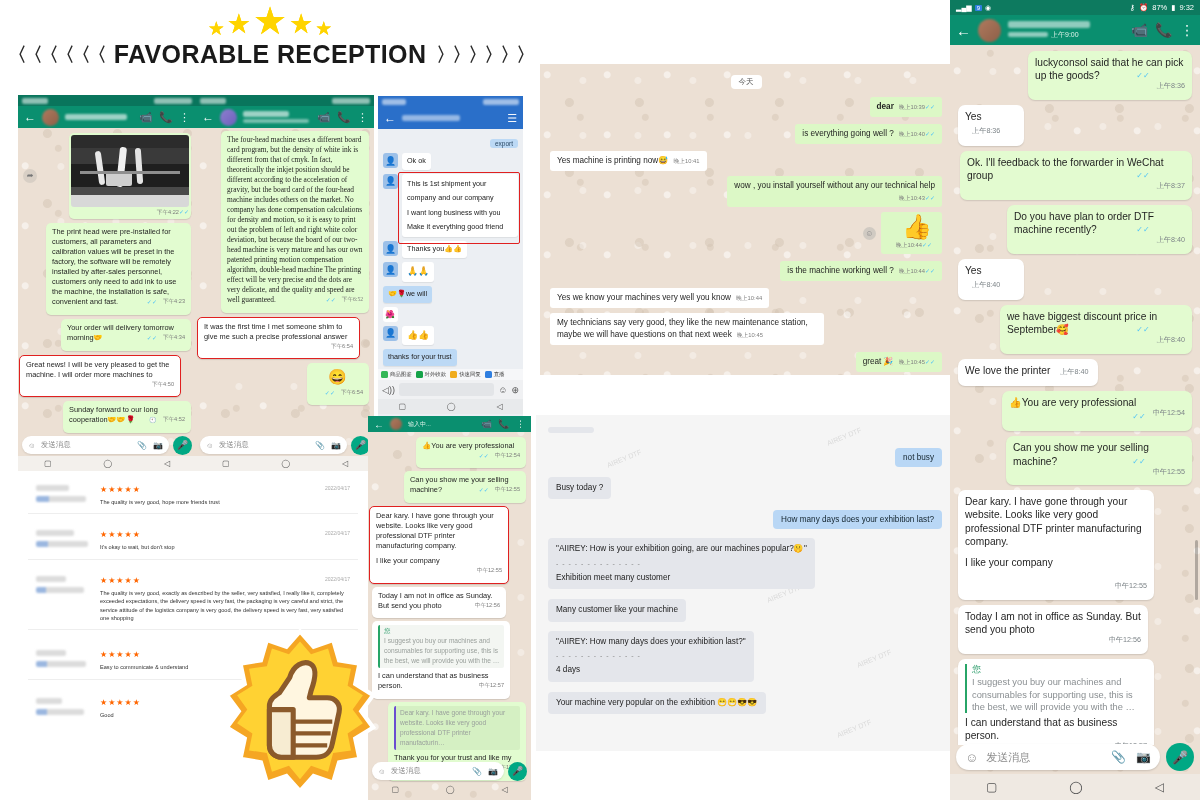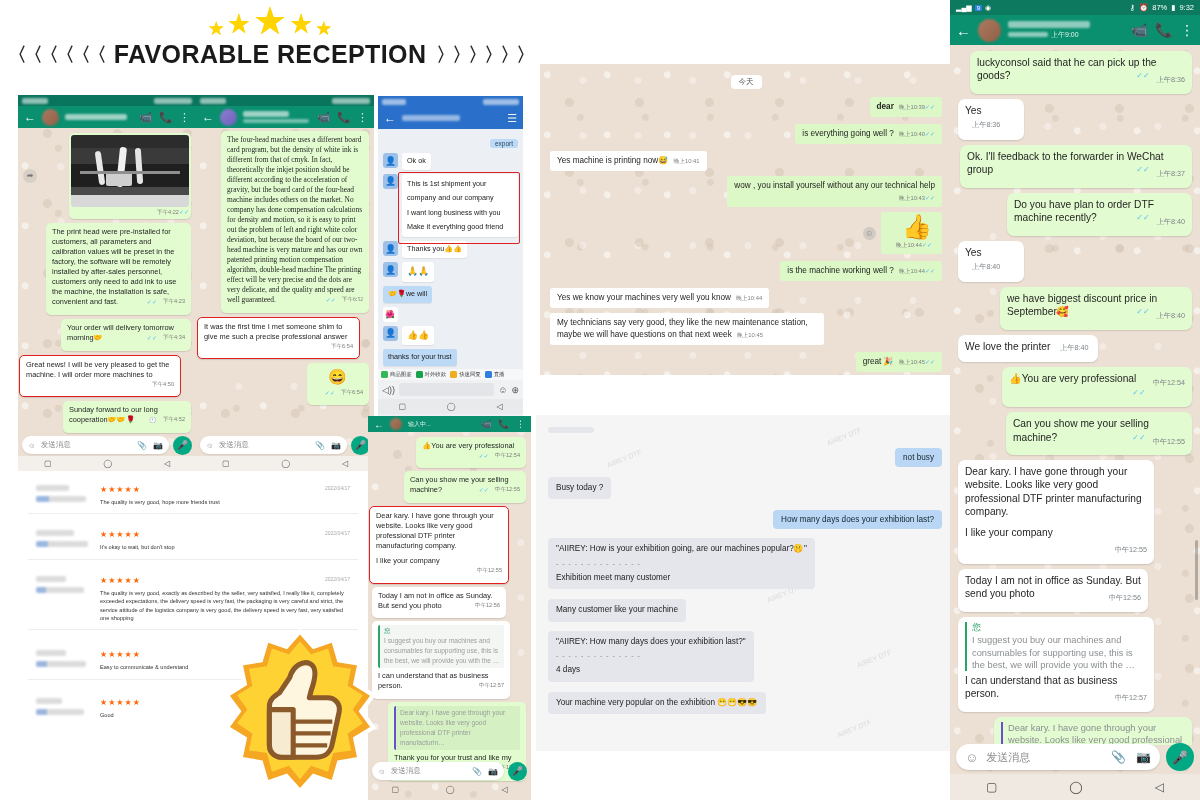--- a/index.html
+++ b/index.html
@@ -85,21 +85,21 @@
   .mid-meta { font-size:5.8px; color:#7f7f7f; margin-left:5px; }
   .daychip { background:#fff; border-radius:4px; padding:2px 8px; font-size:7.5px; color:#555; display:inline-block; }
   .grayb { background:#e4e6eb; border-radius:4px; padding:5px 8px; font-size:8.2px; line-height:1.5; display:inline-block; max-width:72%; color:#1c1c1c; }
   .blueb { background:#b9d7f5; border-radius:4px; padding:5px 8px; font-size:8.2px; display:inline-block; max-width:72%; color:#13242e;}
   .wm { position:absolute; color:rgba(120,120,120,.22); font-size:7px; transform:rotate(-22deg); pointer-events:none; white-space:nowrap; }
 
   
   .r-bubble { border-radius:7px; padding:5px 7px 9px 7px; font-size:10.2px; line-height:1.32; position:relative; box-shadow:0 1px 1.5px rgba(0,0,0,.13); }
   .r-out { background:#e3fbd0; margin-left:auto; }
   .r-in { background:#ffffff; margin-right:auto; }
-  .r-meta { font-size:7.2px; color:#7d8488; float:right; margin-left:7px; margin-top:6px; white-space:nowrap; }
+  .r-meta { font-size:7.2px; color:#7d8488; float:right; margin-left:7px; margin-top:12px; white-space:nowrap; }
   .quote { border-left:2.5px solid #27a567; padding-left:5px; color:#8a8f92; font-size:9.3px; line-height:1.3; margin-bottom:3px; }
   .quote.violet { border-left-color:#6b4fd0; }
   .quote .qt { color:#2f9e6d; font-size:9px; display:block; margin-bottom:1px;}
 
   
   .reviews { position:absolute; background:#fff; }
   .rev-row { display:flex; padding:7px 0 7px 0; border-bottom:1px solid #eee; }
   .rev-left { width:72px; flex:none; padding-left:8px; }
   .rev-nameblur { height:6px; border-radius:2px; background:#dcdcdc; filter:blur(1.2px); margin-bottom:5px; }
   .rev-sub { height:6px; border-radius:2px; filter:blur(1.2px); }
@@ -502,21 +502,21 @@
           <div class="blurchip" style="width:40px;height:5px;"></div>
           <span style="font-size:7px;color:#dff3ea;">上午9:00</span>
         </div>
       </div>
       <span class="icon-w" style="font-size:14px;">📹</span>
       <span class="icon-w" style="font-size:14px;">📞</span>
       <span class="icon-w" style="font-size:14px;">⋮</span>
     </div>
 
     <div style="padding:6px 8px 0 8px;display:flex;flex-direction:column;gap:5px;height:700px;overflow:hidden;">
-      <div class="r-bubble r-out" style="width:222px;">
+      <div class="r-bubble r-out" style="width:164px;">
         <span>luckyconsol said that he can pick up the goods?</span>
         <span class="r-meta">上午8:36</span><span class="tick" style="float:right;margin-top:2px;font-size:8px;">✓✓</span>
       </div>
       <div class="r-bubble r-in" style="width:66px;">
         <span>Yes</span>
         <span class="r-meta" style="float:none;">上午8:36</span>
       </div>
       <div class="r-bubble r-out" style="width:232px;">
         <span>Ok. I'll feedback to the forwarder in WeChat group</span>
         <span class="r-meta">上午8:37</span><span class="tick" style="float:right;margin-top:2px;font-size:8px;">✓✓</span>

